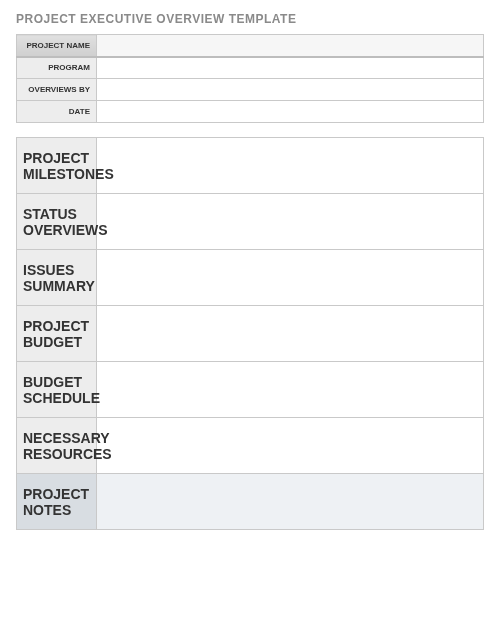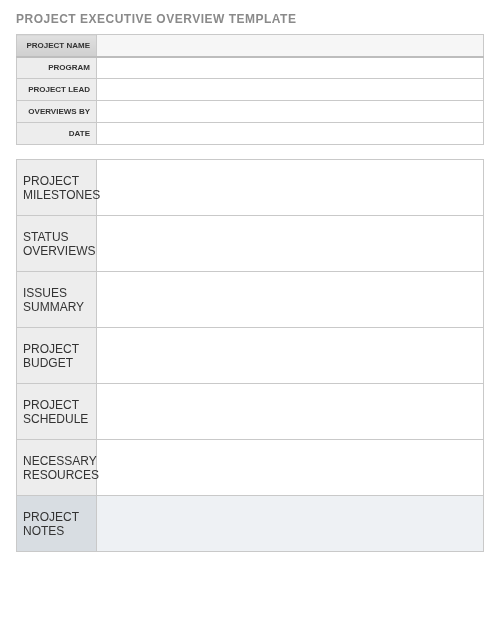--- a/index.html
+++ b/index.html
@@ -43,22 +43,22 @@
     padding: 4px 6px;
     height: 22px;
   }
   .header-block tr.first td.value-cell { background: #f6f6f6; }
   .header-block tr.first { border-bottom: 2px solid #bdbdbd; }
 
   .content-block td { border: 1px solid #c9c9c9; }
   .section-label {
     width: 80px;
     background: #ededed;
-    font-size: 12px;
-    font-weight: 400;
+    font-size: 14px;
+    font-weight: 700;
     color: #333;
     padding: 6px 6px;
     vertical-align: middle;
     height: 56px;
   }
   .section-value {
     background: #fff;
     font-size: 10px;
     padding: 6px;
     vertical-align: top;
@@ -73,24 +73,20 @@
 
 <div class="header-block">
   <table>
     <tbody>
         <tr class="first">
       <td class="label-cell first">PROJECT NAME</td>
       <td class="value-cell"></td>
     </tr>
     <tr>
       <td class="label-cell">PROGRAM</td>
-      <td class="value-cell"></td>
-    </tr>
-    <tr>
-      <td class="label-cell">PROJECT LEAD</td>
       <td class="value-cell"></td>
     </tr>
     <tr>
       <td class="label-cell">OVERVIEWS BY</td>
       <td class="value-cell"></td>
     </tr>
     <tr>
       <td class="label-cell">DATE</td>
       <td class="value-cell"></td>
     </tr>
@@ -111,21 +107,21 @@
     </tr>
     <tr>
       <td class="section-label">ISSUES SUMMARY</td>
       <td class="section-value"></td>
     </tr>
     <tr>
       <td class="section-label">PROJECT BUDGET</td>
       <td class="section-value"></td>
     </tr>
     <tr>
-      <td class="section-label">PROJECT SCHEDULE</td>
+      <td class="section-label">BUDGET SCHEDULE</td>
       <td class="section-value"></td>
     </tr>
     <tr>
       <td class="section-label">NECESSARY RESOURCES</td>
       <td class="section-value"></td>
     </tr>
     <tr>
       <td class="section-label alt">PROJECT NOTES</td>
       <td class="section-value alt"></td>
     </tr>

